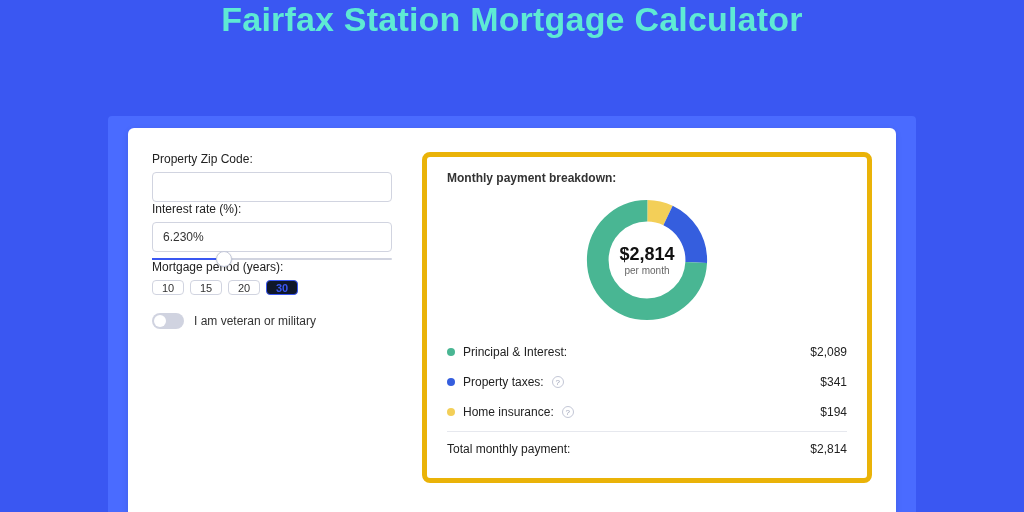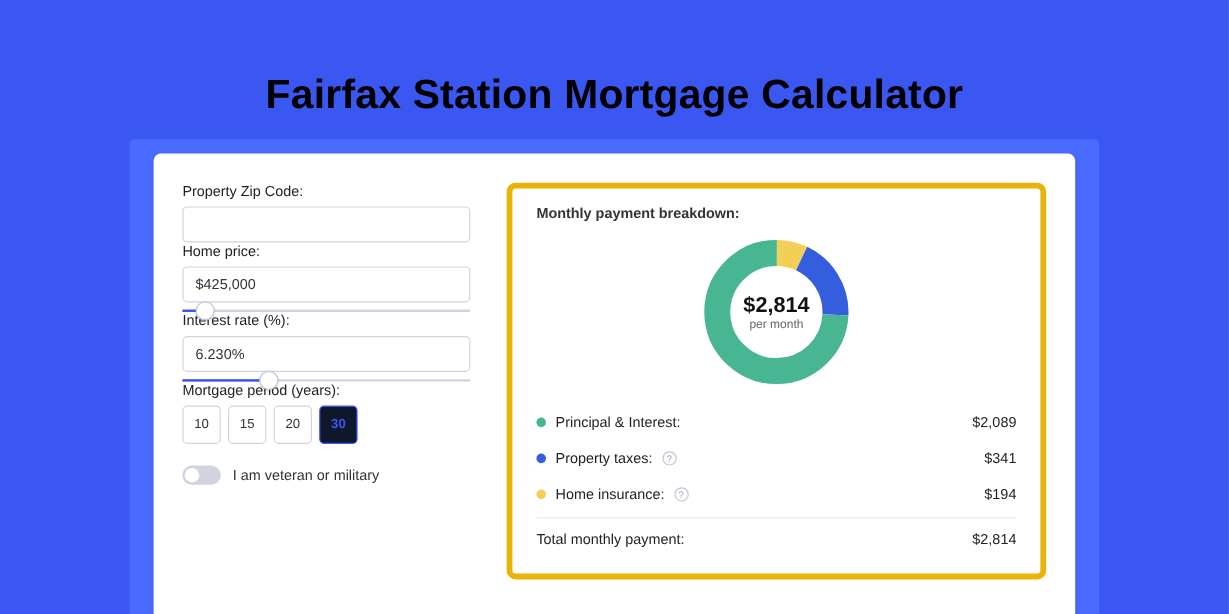--- a/index.html
+++ b/index.html
@@ -11,25 +11,24 @@
     font-size: 12px;
   }
   .stage {
     width: 1024px;
     height: 512px;
     position: relative;
     background: #3a57f2;
   }
   .page-title {
     text-align: center;
-    color: #000000;
+    color: #5eead4;
     font-weight: 700;
     font-size: 34px;
     letter-spacing: 0.2px;
-    padding-top: 60px;
   }
   .bg-band {
     position: absolute;
     left: 108px;
     right: 108px;
     top: 116px;
     bottom: 0;
     background: #4a6bff;
     border-radius: 4px 4px 0 0;
   }
@@ -103,21 +102,21 @@
     height: 16px;
     background: #fff;
     border: 1px solid #c4c9da;
     border-radius: 50%;
     transform: translate(-50%, -50%);
     box-shadow: 0 1px 2px rgba(0,0,0,0.15);
   }
   .period-row { display: flex; gap: 6px; margin-top: 4px; }
   .period-btn {
     width: 32px;
-    height: 32px;
+    height: 15px;
     border: 1px solid #d1d4e0;
     border-radius: 4px;
     background: #fff;
     font-size: 11px;
     color: #333;
     display: flex;
     align-items: center;
     justify-content: center;
     cursor: pointer;
   }
@@ -214,28 +213,20 @@
 
   <div class="card">
 
     <div class="left-col">
 
       <div class="field">
         <div class="field-label">Property Zip Code:</div>
         <input class="text-input" value="" style="">
       </div>
 
-      <div class="field">
-        <div class="field-label">Home price:</div>
-        <input class="text-input" value="$425,000" style="">
-        <div class="slider-track">
-          <div class="slider-fill" style="width:8%"></div>
-          <div class="slider-thumb" style="left:8%"></div>
-        </div>
-      </div>
 
 
       <div class="field">
         <div class="field-label">Interest rate (%):</div>
         <input class="text-input" value="6.230%" style="">
         <div class="slider-track">
           <div class="slider-fill" style="width:30%"></div>
           <div class="slider-thumb" style="left:30%"></div>
         </div>
       </div>

